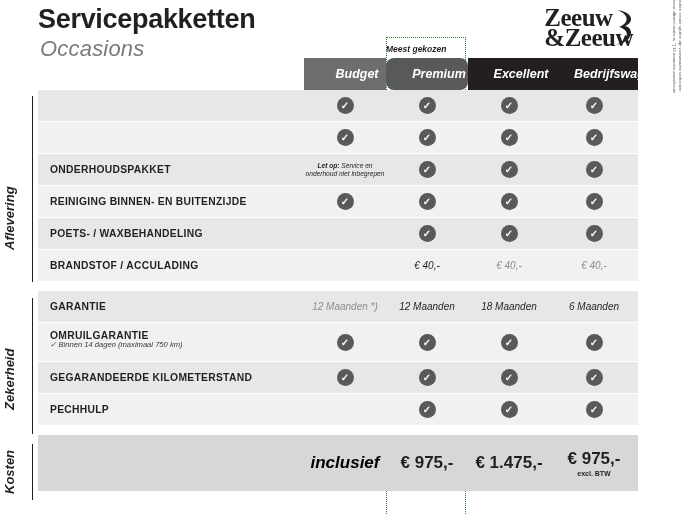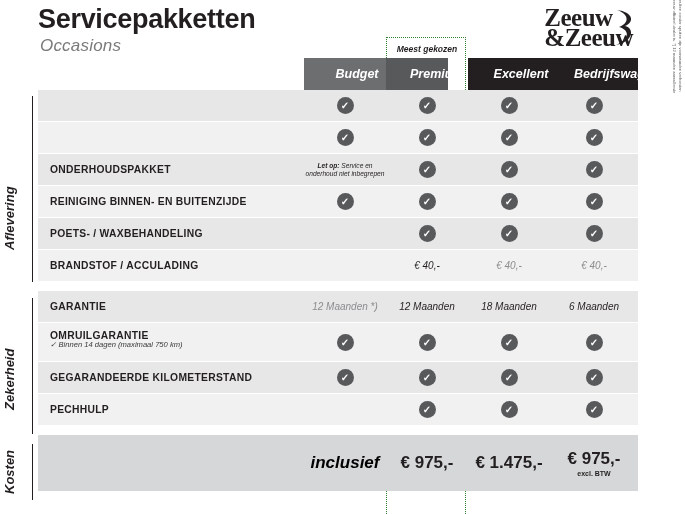--- a/index.html
+++ b/index.html
@@ -14,21 +14,21 @@
   .page{position:relative;width:685px;height:514px;}
 
   
   .title{
     position:absolute;left:38px;top:4px;
     font-size:27px;font-weight:bold;letter-spacing:-0.3px;
     color:#231f20;
   }
   .subtitle{
     position:absolute;left:40px;top:36px;
-    font-size:17px;font-style:italic;color:#7a7a7a;
+    font-size:22px;font-style:italic;color:#7a7a7a;
     letter-spacing:0.2px;
   }
   .logo{
     position:absolute;right:52px;top:8px;
     text-align:left;
     line-height:20px;
   }
   .logo .l1,.logo .l2{
     font-family:"Liberation Serif", serif;
     font-size:25px;font-weight:bold;color:#231f20;
@@ -52,28 +52,28 @@
 
   
   .tbl{position:absolute;left:38px;top:58px;width:600px;}
 
   .colhead{position:absolute;top:0;height:32px;}
   .colhead .lab{
     color:#fff;font-style:italic;font-weight:bold;font-size:12.5px;
     text-align:center;line-height:32px;padding-left:24px;
   }
   .c-budget{left:266px;width:82px;background:#6d6e70;}
-  .c-premium{left:348px;width:62px;background:#58595b;}
+  .c-premium{left:348px;width:82px;background:#58595b;border-radius:8px;}
   .c-excellent{left:430px;width:82px;background:#231f20;}
   .c-bedrijf{left:512px;width:88px;background:#231f20;}
 
   .meest{
     position:absolute;left:348px;top:-21px;width:82px;height:21px;
     font-size:8.5px;font-style:italic;font-weight:bold;color:#231f20;
-    text-align:center;line-height:24px;
+    line-height:24px;
   }
   .premium-frame{
     position:absolute;left:348px;top:-21px;width:80px;height:479px;
     border:1.4px dotted #2f7d32;
     box-sizing:border-box;
     pointer-events:none;
   }
 
   .rows{position:absolute;left:0;top:32px;width:600px;}
   .row{

